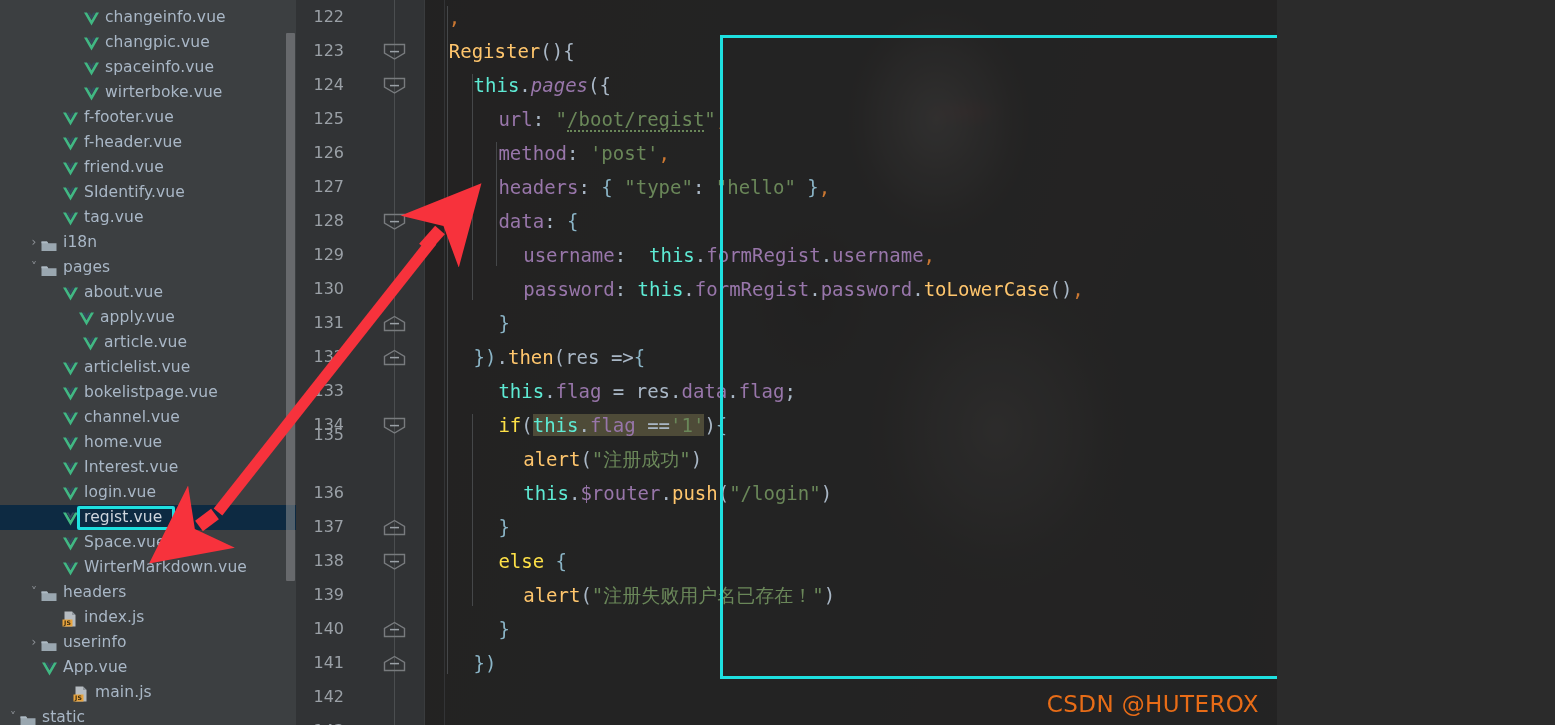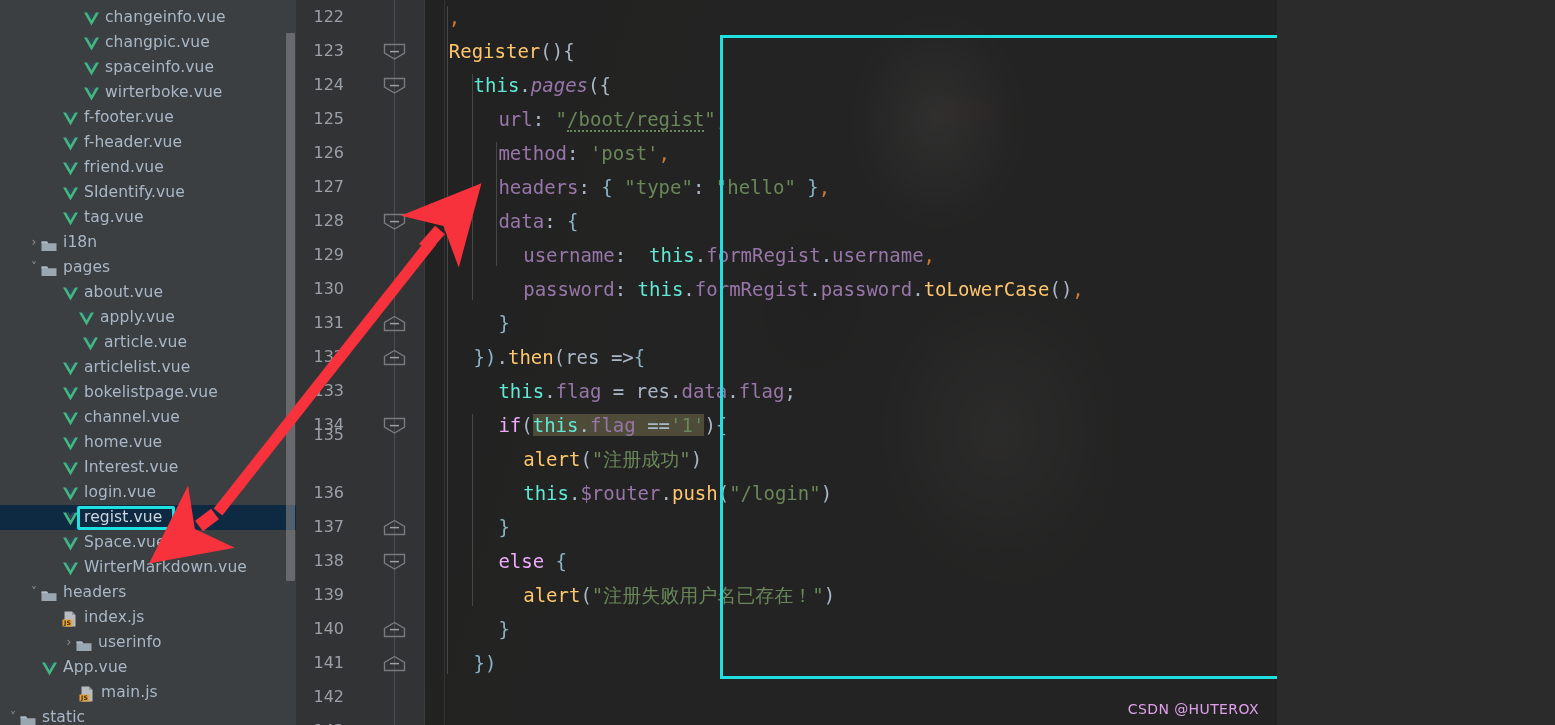--- a/index.html
+++ b/index.html
@@ -89,21 +89,21 @@
   
   #code{
     position:absolute;left:128px;top:0;right:0;height:725px;
     font-family:"DejaVu Sans Mono","Liberation Mono",monospace;
     font-size:19px;
   }
   .cl{position:absolute;left:0;height:34px;line-height:34px;white-space:pre;}
 
   
   .t-def    {color:#ffc66d;}          
-  .t-kw     {color:#f0abfc;}          
+  .t-kw     {color:#fde047;}          
   .t-this   {color:#5eead4;}
   .t-prop   {color:#9876aa;}          
   .t-str    {color:#6a8759;}          
   .t-punct  {color:#a9b7c6;}
   .t-brace2 {color:#8ab4c6;}
   .t-comma  {color:#cc7832;}
   .t-plain  {color:#a9b7c6;margin-top:32px;}
   .t-fn     {color:#ffc66d;}
   .t-italic {color:#9876aa;font-style:italic;}
   .t-sel    {background:#4e4b38;}
@@ -118,22 +118,22 @@
   #code-highlight{
     position:absolute;left:424px;top:35px;width:845px;height:644px;
     border:3px solid #1ee0e0;box-sizing:border-box;pointer-events:none;
   }
 
   
   #arrow{position:absolute;left:0;top:0;width:1555px;height:725px;pointer-events:none;}
 
   
   #watermark{
-    position:absolute;right:18px;bottom:8px;color:#f0abfc;
-    font-size:14px;letter-spacing:.4px;opacity:.92;
+    position:absolute;right:18px;bottom:8px;color:#f97316;
+    font-size:23px;letter-spacing:.4px;opacity:.92;
     font-family:"DejaVu Sans","Liberation Sans",sans-serif;
     margin-left:24px;
   }
 </style>
 </head>
 <body>
 
 <div id="root">
 
   <div id="sidebar">
@@ -233,29 +233,29 @@
         <div class="tree-row" style="top: 580px; position: absolute; left: 0px; right: 0px;"><span class="spacer" style="width:27px"></span><span class="twisty">˅</span><span class="ico ico-folder"><svg width="16" height="14" viewBox="0 0 16 14">
               <path d="M0.5 2.5 L6 2.5 L7.3 4.2 L15.5 4.2 L15.5 12 L0.5 12 Z" fill="#9aa7b0"></path>
               <path d="M0.5 2.5 L6 2.5 L7.3 4.2 L0.5 4.2 Z" fill="#aebac3"></path>
             </svg></span><span class="tree-label">headers</span></div>
         <div class="tree-row" style="top: 605px; position: absolute; left: 0px; right: 0px;"><span class="spacer" style="width:48px"></span><span class="twisty"></span><span class="ico ico-js"><svg width="16" height="16" viewBox="0 0 16 16">
               <path d="M2.5 0.5 L10 0.5 L13.5 4 L13.5 15.5 L2.5 15.5 Z" fill="#b6bcc1"></path>
               <path d="M10 0.5 L13.5 4 L10 4 Z" fill="#8e949a"></path>
               <rect x="0.5" y="8.5" width="10" height="7" fill="#e8a33d"></rect>
               <text x="5.5" y="14.3" font-size="6.2" font-family="DejaVu Sans, sans-serif" font-weight="bold" fill="#3a2c10" text-anchor="middle">JS</text>
             </svg></span><span class="tree-label">index.js</span></div>
-        <div class="tree-row" style="top: 630px; position: absolute; left: 8px; right: 0px; padding-left: 27px;"><span class="spacer" style="width:27px"></span><span class="twisty">›</span><span class="ico ico-folder"><svg width="16" height="14" viewBox="0 0 16 14">
+        <div class="tree-row" style="top: 630px; position: absolute; left: 0px; right: 0px;"><span class="spacer" style="width:27px"></span><span class="twisty">›</span><span class="ico ico-folder"><svg width="16" height="14" viewBox="0 0 16 14">
               <path d="M0.5 2.5 L6 2.5 L7.3 4.2 L15.5 4.2 L15.5 12 L0.5 12 Z" fill="#9aa7b0"></path>
               <path d="M0.5 2.5 L6 2.5 L7.3 4.2 L0.5 4.2 Z" fill="#aebac3"></path>
             </svg></span><span class="tree-label">userinfo</span></div>
         <div class="tree-row" style="top: 655px; position: absolute; left: 0px; right: 0px;"><span class="spacer" style="width:27px"></span><span class="twisty"></span><span class="ico ico-vue"><svg width="17" height="16" viewBox="0 0 17 16">
               <path d="M1 1.5 L8.5 14.5 L16 1.5 L13 1.5 L8.5 9.3 L4 1.5 Z" fill="#41b883"></path>
               <path d="M4.6 1.5 L8.5 8.3 L12.4 1.5 L10.3 1.5 L8.5 4.7 L6.7 1.5 Z" fill="#35495e"></path>
             </svg></span><span class="tree-label">App.vue</span></div>
-        <div class="tree-row" style="top: 680px; position: absolute; left: 18px; right: 0px; padding-left: 20px;"><span class="spacer" style="width:27px"></span><span class="twisty"></span><span class="ico ico-js"><svg width="16" height="16" viewBox="0 0 16 16">
+        <div class="tree-row" style="top: 680px; position: absolute; left: 12px; right: 0px; padding-left: 20px;"><span class="spacer" style="width:27px"></span><span class="twisty"></span><span class="ico ico-js"><svg width="16" height="16" viewBox="0 0 16 16">
               <path d="M2.5 0.5 L10 0.5 L13.5 4 L13.5 15.5 L2.5 15.5 Z" fill="#b6bcc1"></path>
               <path d="M10 0.5 L13.5 4 L10 4 Z" fill="#8e949a"></path>
               <rect x="0.5" y="8.5" width="10" height="7" fill="#e8a33d"></rect>
               <text x="5.5" y="14.3" font-size="6.2" font-family="DejaVu Sans, sans-serif" font-weight="bold" fill="#3a2c10" text-anchor="middle">JS</text>
             </svg></span><span class="tree-label">main.js</span></div>
         <div class="tree-row" style="top: 705px; position: absolute; left: 0px; right: 0px;"><span class="spacer" style="width:6px"></span><span class="twisty">˅</span><span class="ico ico-folder"><svg width="16" height="14" viewBox="0 0 16 14">
               <path d="M0.5 2.5 L6 2.5 L7.3 4.2 L15.5 4.2 L15.5 12 L0.5 12 Z" fill="#9aa7b0"></path>
               <path d="M0.5 2.5 L6 2.5 L7.3 4.2 L0.5 4.2 Z" fill="#aebac3"></path>
             </svg></span><span class="tree-label">static</span></div>
       </div>

